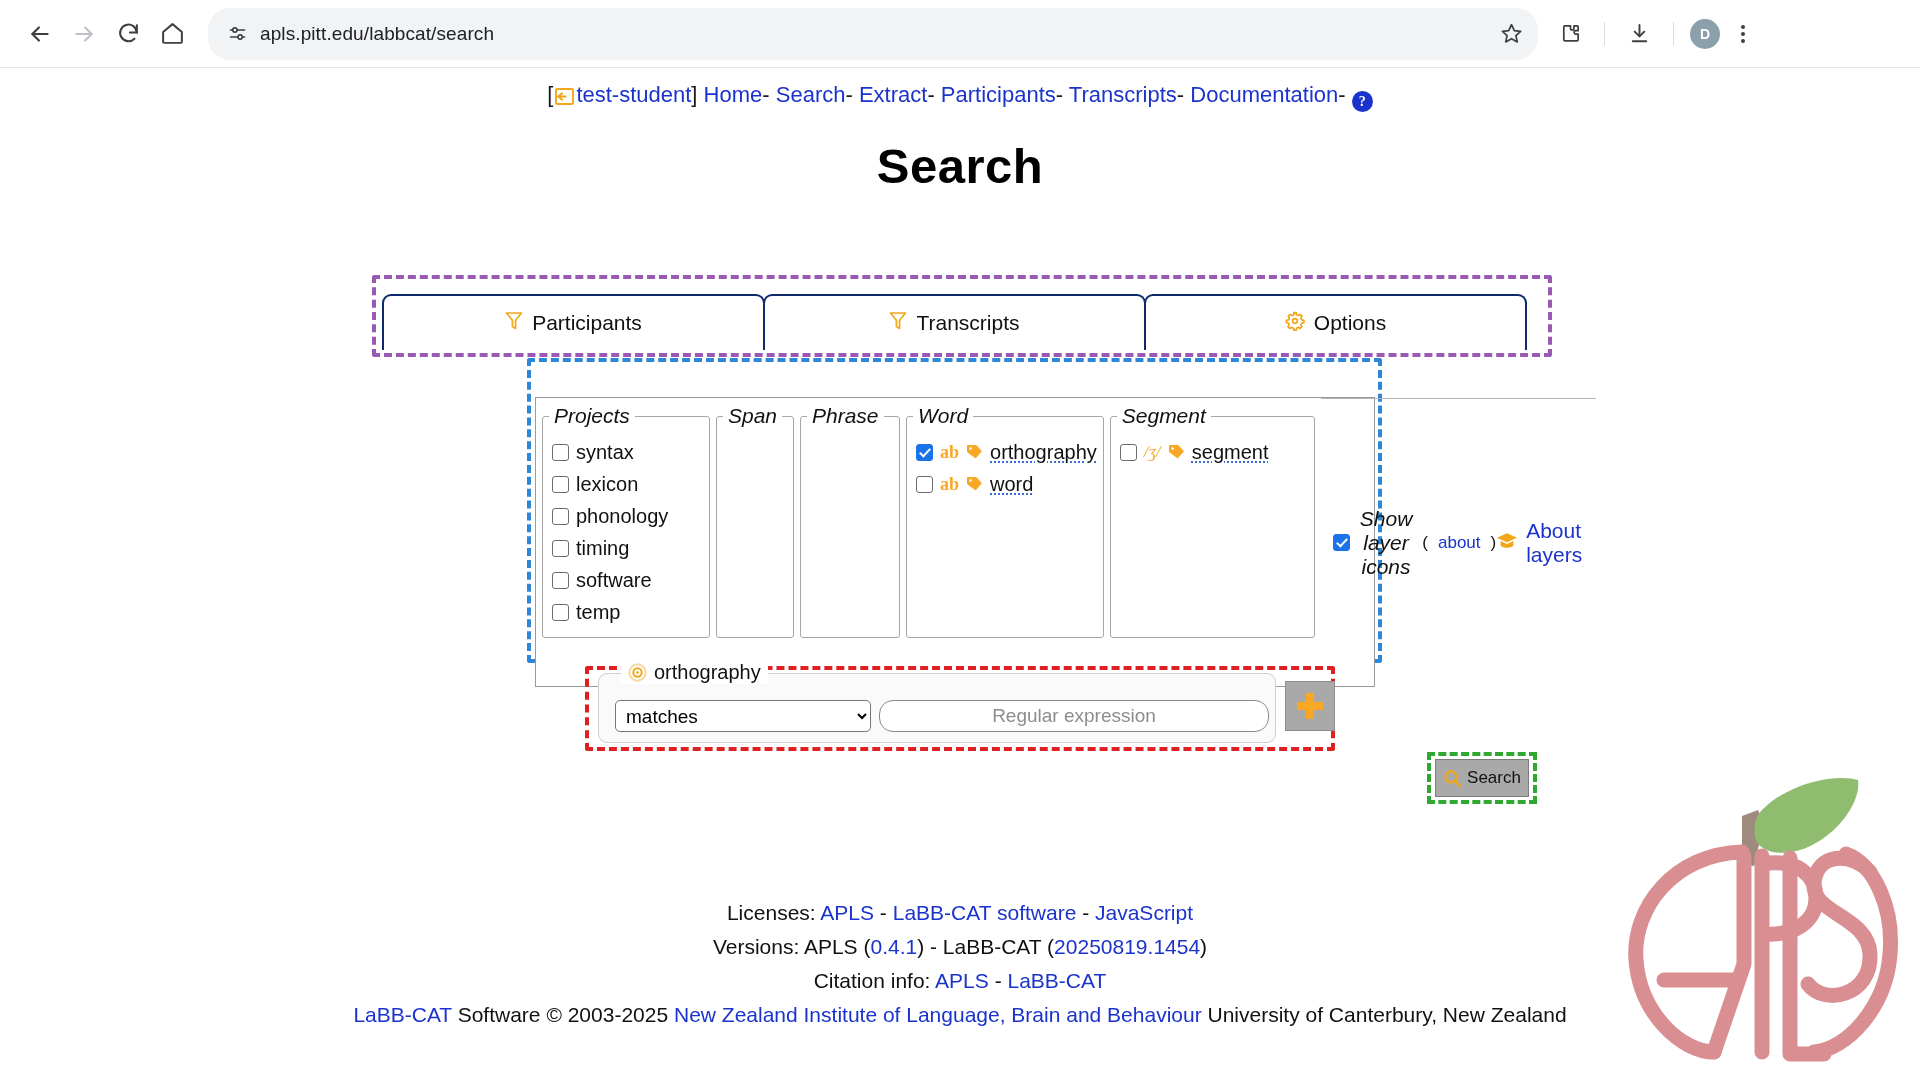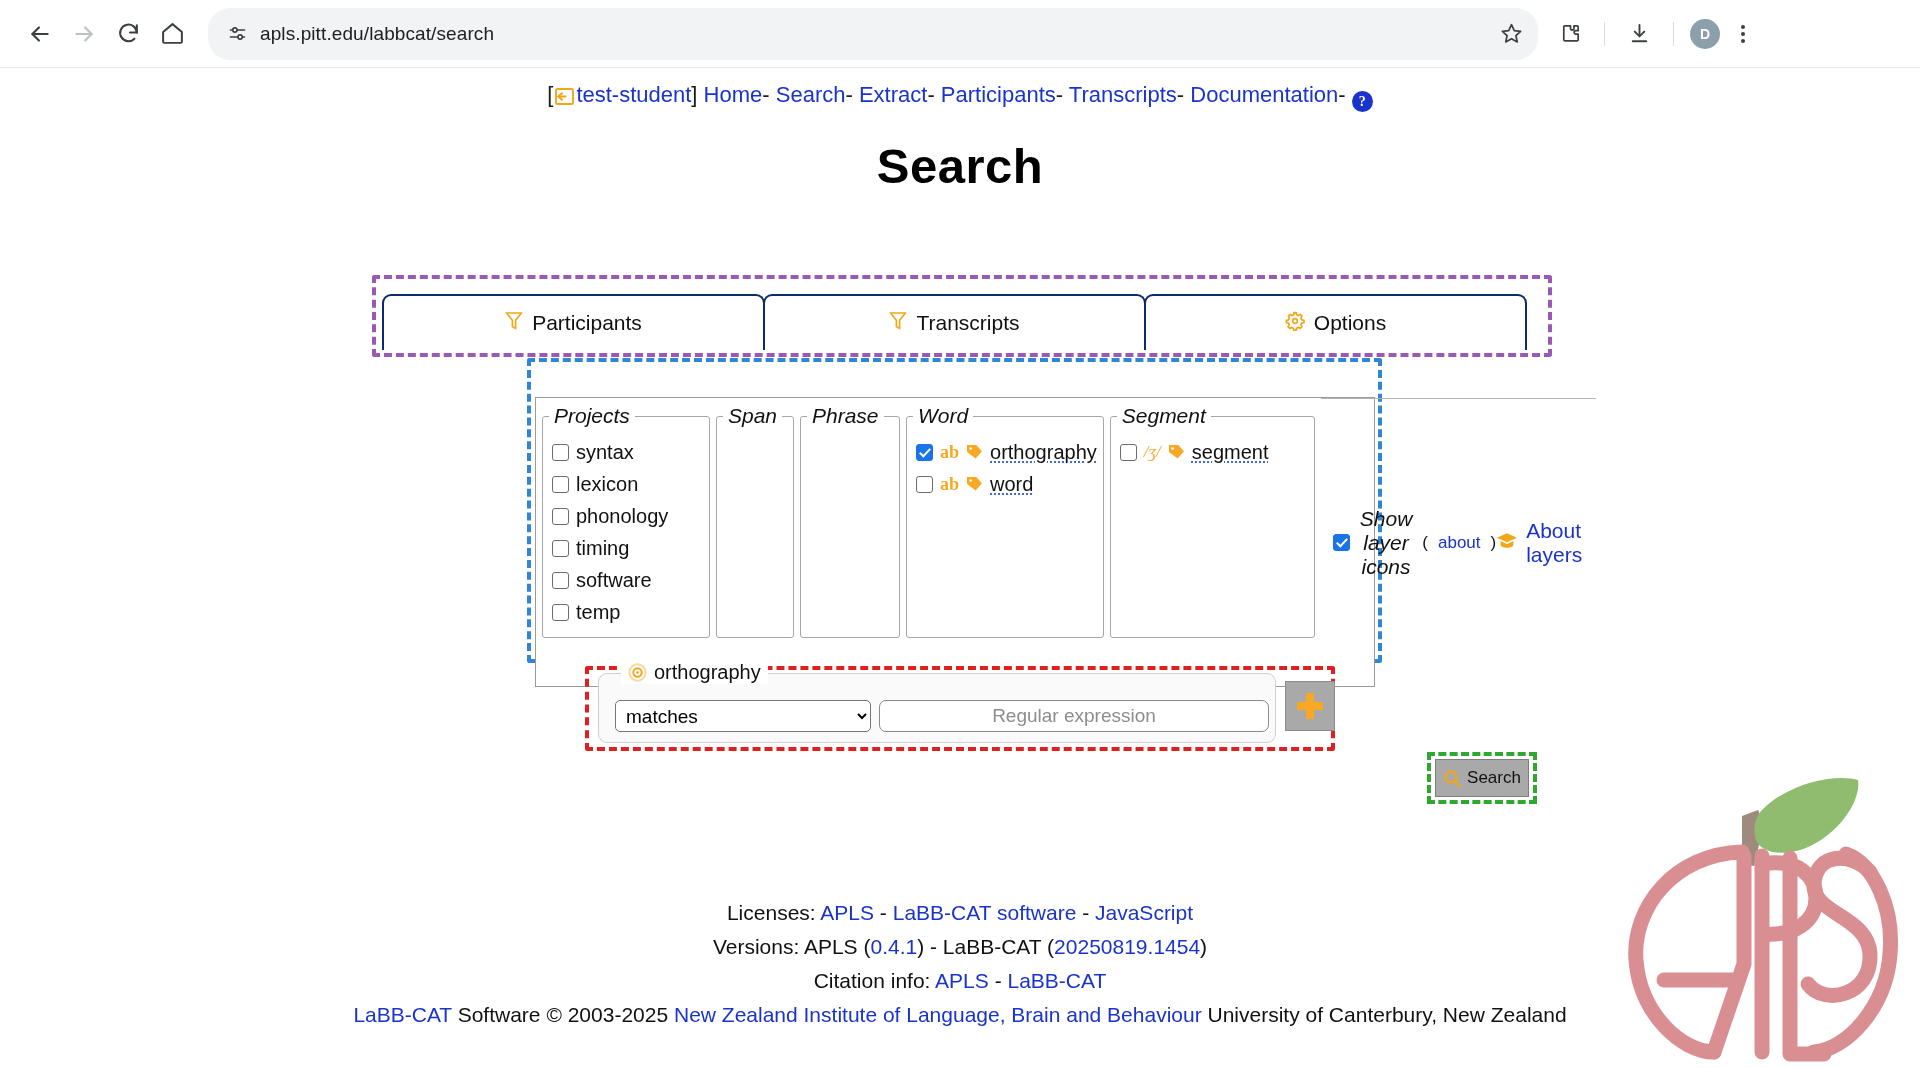--- a/index.html
+++ b/index.html
@@ -231,21 +231,21 @@
     font-family:"Liberation Sans", sans-serif;
     border:1px solid #767676;
     border-radius:5px;
     background:#fff;
     padding:0 6px;
     color:#000;
   }
   input.pattern {
     width:390px; height:32px;
     border:1px solid #8a8a8a;
-    border-radius:7px;
+    border-radius:14px;
     font-size:19px;
     text-align:center;
     font-family:"Liberation Sans", sans-serif;
     background:#fff;
     color:#000;
   }
   input.pattern::placeholder { color:#8d8d8d; }
   .add-btn {
     position:absolute; left:1285px; top:613px;
     width:50px; height:50px;

